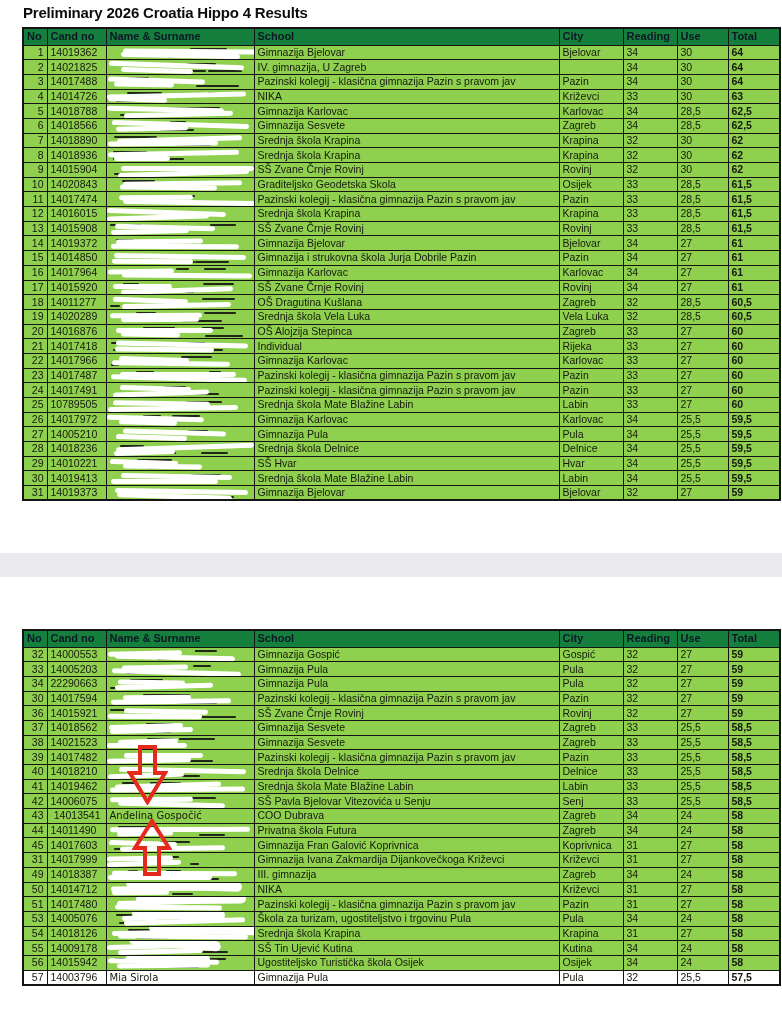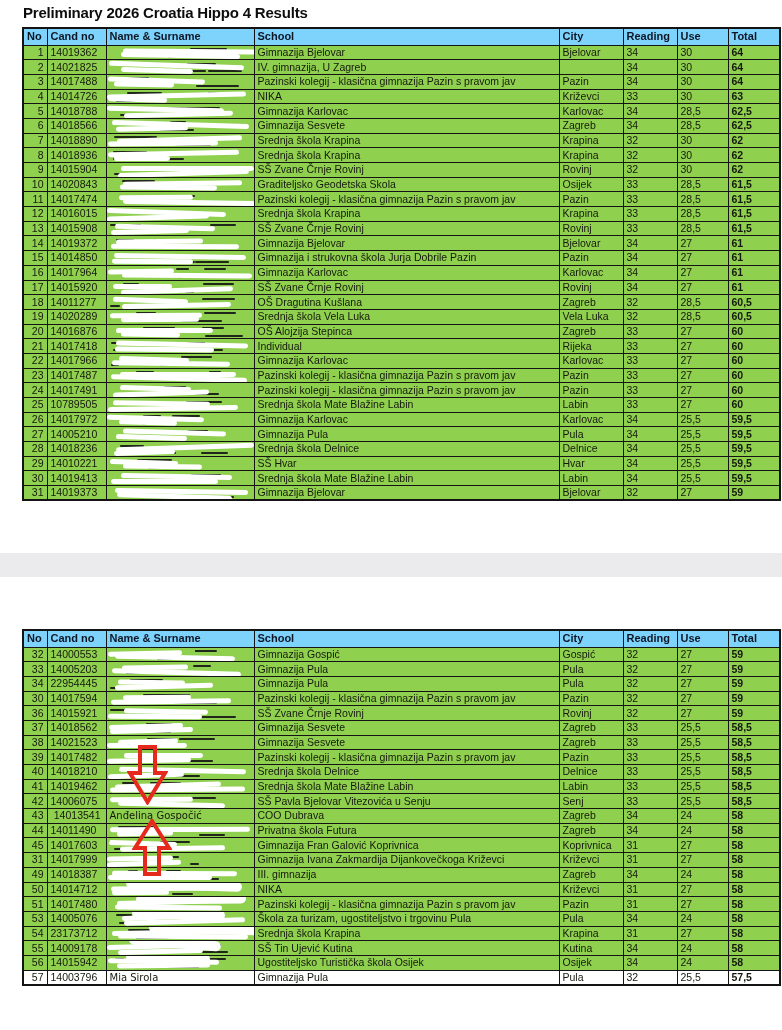--- a/index.html
+++ b/index.html
@@ -26,21 +26,21 @@
     border:1px solid #141414;
     height:14.7px;
     padding:0 1px 0 3px;
     font-size:10.5px; line-height:13px;
     color:#14190d;
     white-space:nowrap; overflow:hidden;
     text-align:left; vertical-align:middle;
     background:#90d04f;
   }
   .results-table th {
-    background:#7dd3fc; color:#0e1626;
+    background:#15803d; color:#0e1626;
     font-weight:bold; font-size:11px; height:17px;
   }
   td.c-no { text-align:right; padding-right:3px; }
   td.c-total { font-weight:bold; }
   td.c-name { position:relative; }
   tr.v-plain td { background:#ffffff; }
   tr.v-inserted td.c-cand { text-align:right; padding-right:5px; }
   tr.v-inserted td.c-name, tr.v-plain td.c-name {
     font-family:"DejaVu Sans", sans-serif; font-size:10px;
   }
@@ -675,21 +675,21 @@
             <span class="stroke" style="left: 5.88356px; top: 7.5px; width: 128.703px; transform: rotate(1.63deg);"></span>
           </td>
           <td class="c-school">Gimnazija Pula</td>
           <td class="c-city">Pula</td>
           <td class="c-reading">32</td>
           <td class="c-use">27</td>
           <td class="c-total">59</td>
         </tr>
         <tr>
           <td class="c-no">34</td>
-          <td class="c-cand">22954445</td>
+          <td class="c-cand">22290663</td>
           <td class="c-name">
             <span class="frag" style="left: 34.2465px; top: 2.5px; width: 22.2857px;"></span>
             <span class="frag" style="left: 31.5113px; top: 10px; width: 19.938px;"></span>
             <span class="frag" style="left: 23.8736px; top: 2.5px; width: 17.6221px;"></span>
             <span class="frag" style="left: 3.3667px; top: 10px; width: 35.0548px;"></span>
             <span class="stroke" style="left: 11.2887px; top: 3px; width: 67.1537px; transform: rotate(0.97deg);"></span>
             <span class="stroke" style="left: 8.77756px; top: 7.5px; width: 97.7487px; transform: rotate(-1.65deg);"></span>
           </td>
           <td class="c-school">Gimnazija Pula</td>
           <td class="c-city">Pula</td>
@@ -960,21 +960,21 @@
             <span class="blob" style="left: 25.9933px; top: -3px; width: 93.2143px; height: 10px; transform: rotate(1.77deg);"></span>
           </td>
           <td class="c-school">Škola za turizam, ugostiteljstvo i trgovinu Pula</td>
           <td class="c-city">Pula</td>
           <td class="c-reading">34</td>
           <td class="c-use">24</td>
           <td class="c-total">58</td>
         </tr>
         <tr>
           <td class="c-no">54</td>
-          <td class="c-cand">23173712</td>
+          <td class="c-cand">14018126</td>
           <td class="c-name">
             <span class="frag" style="left: 21.519px; top: 2.5px; width: 26.5381px;"></span>
             <span class="frag" style="left: 52.6205px; top: 10px; width: 9.52905px;"></span>
             <span class="frag" style="left: 61.7488px; top: 2.5px; width: 22.5794px;"></span>
             <span class="frag" style="left: 29.3772px; top: 10px; width: 28.0079px;"></span>
             <span class="stroke" style="left: 5.87696px; top: 3px; width: 124.453px; transform: rotate(-1.06deg);"></span>
             <span class="stroke" style="left: 11.105px; top: 7.5px; width: 130.231px; transform: rotate(0.53deg);"></span>
             <span class="blob" style="left: 42.0648px; top: -3px; width: 110.212px; height: 10px; transform: rotate(1.38deg);"></span>
           </td>
           <td class="c-school">Srednja škola Krapina</td>

